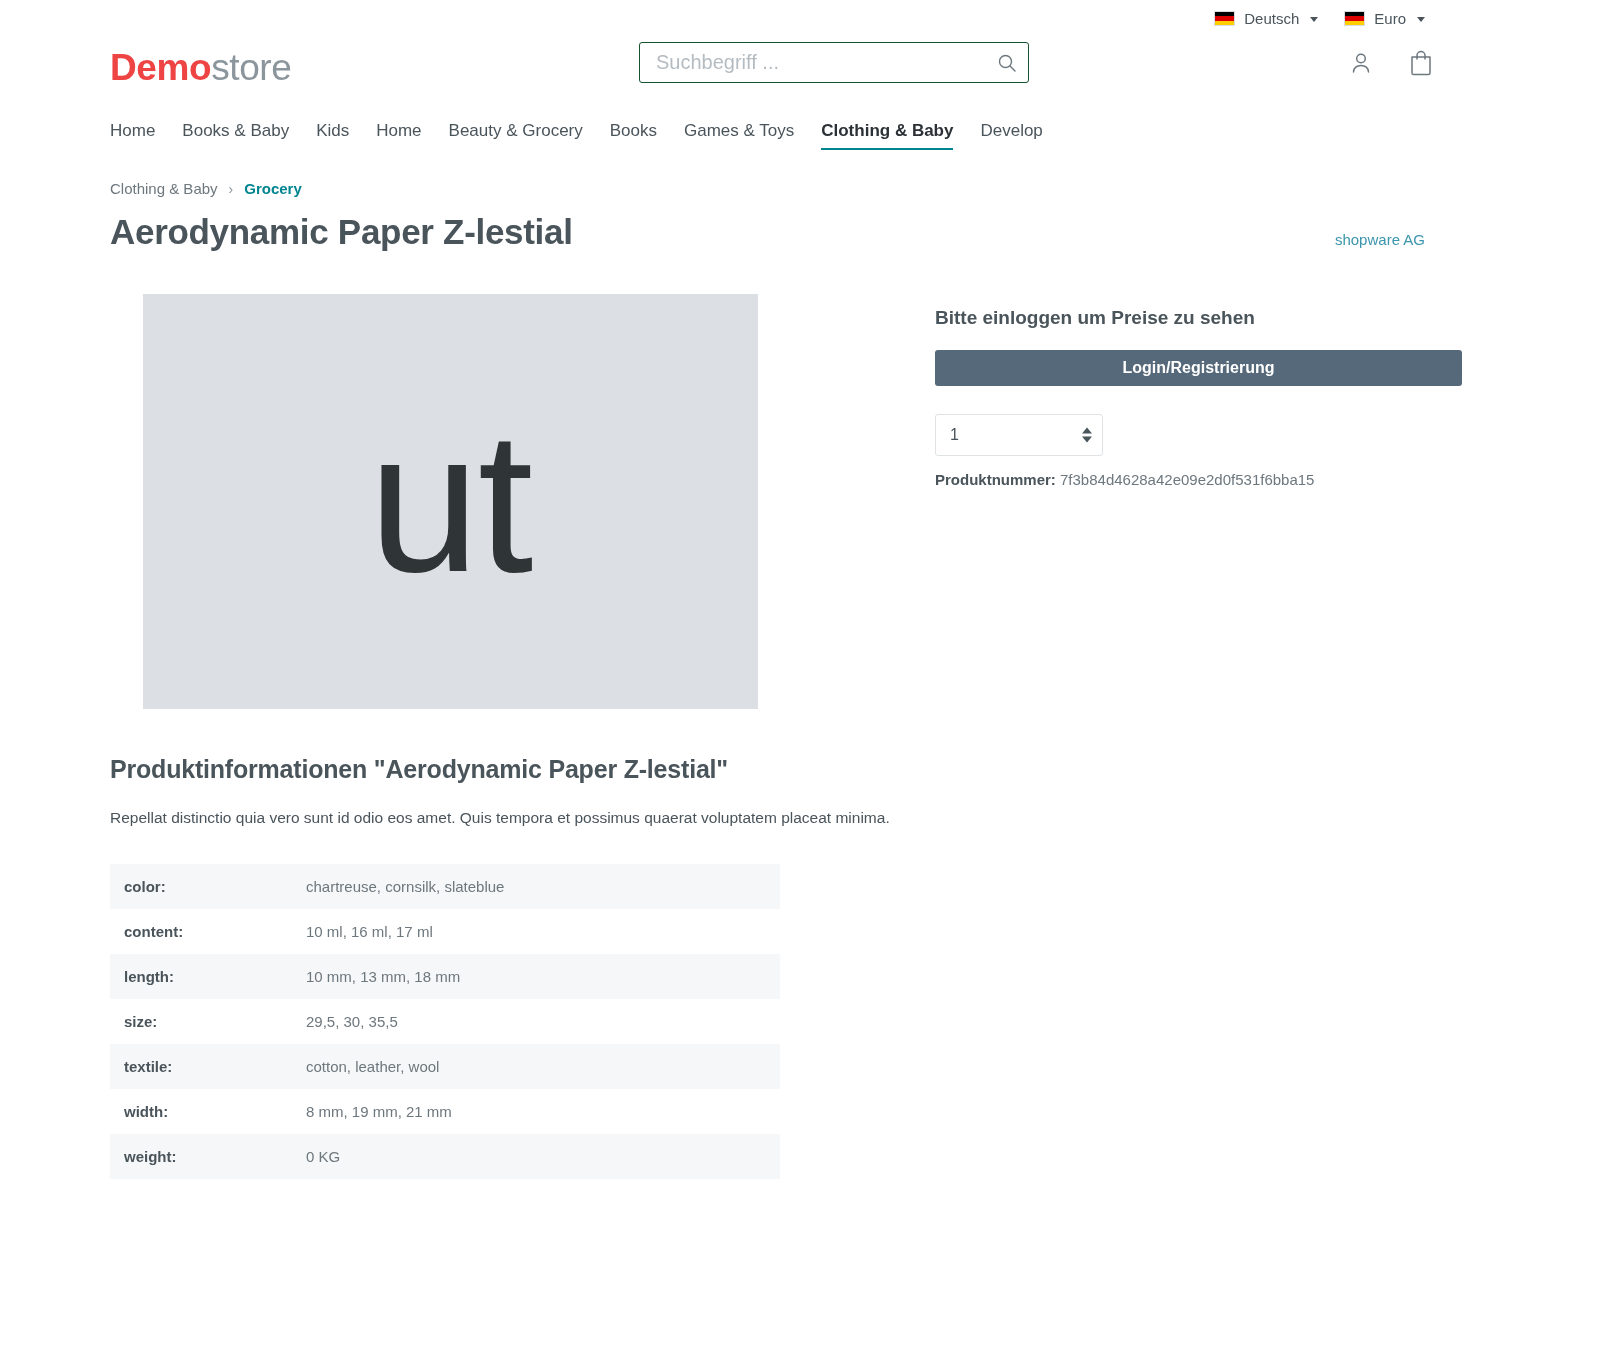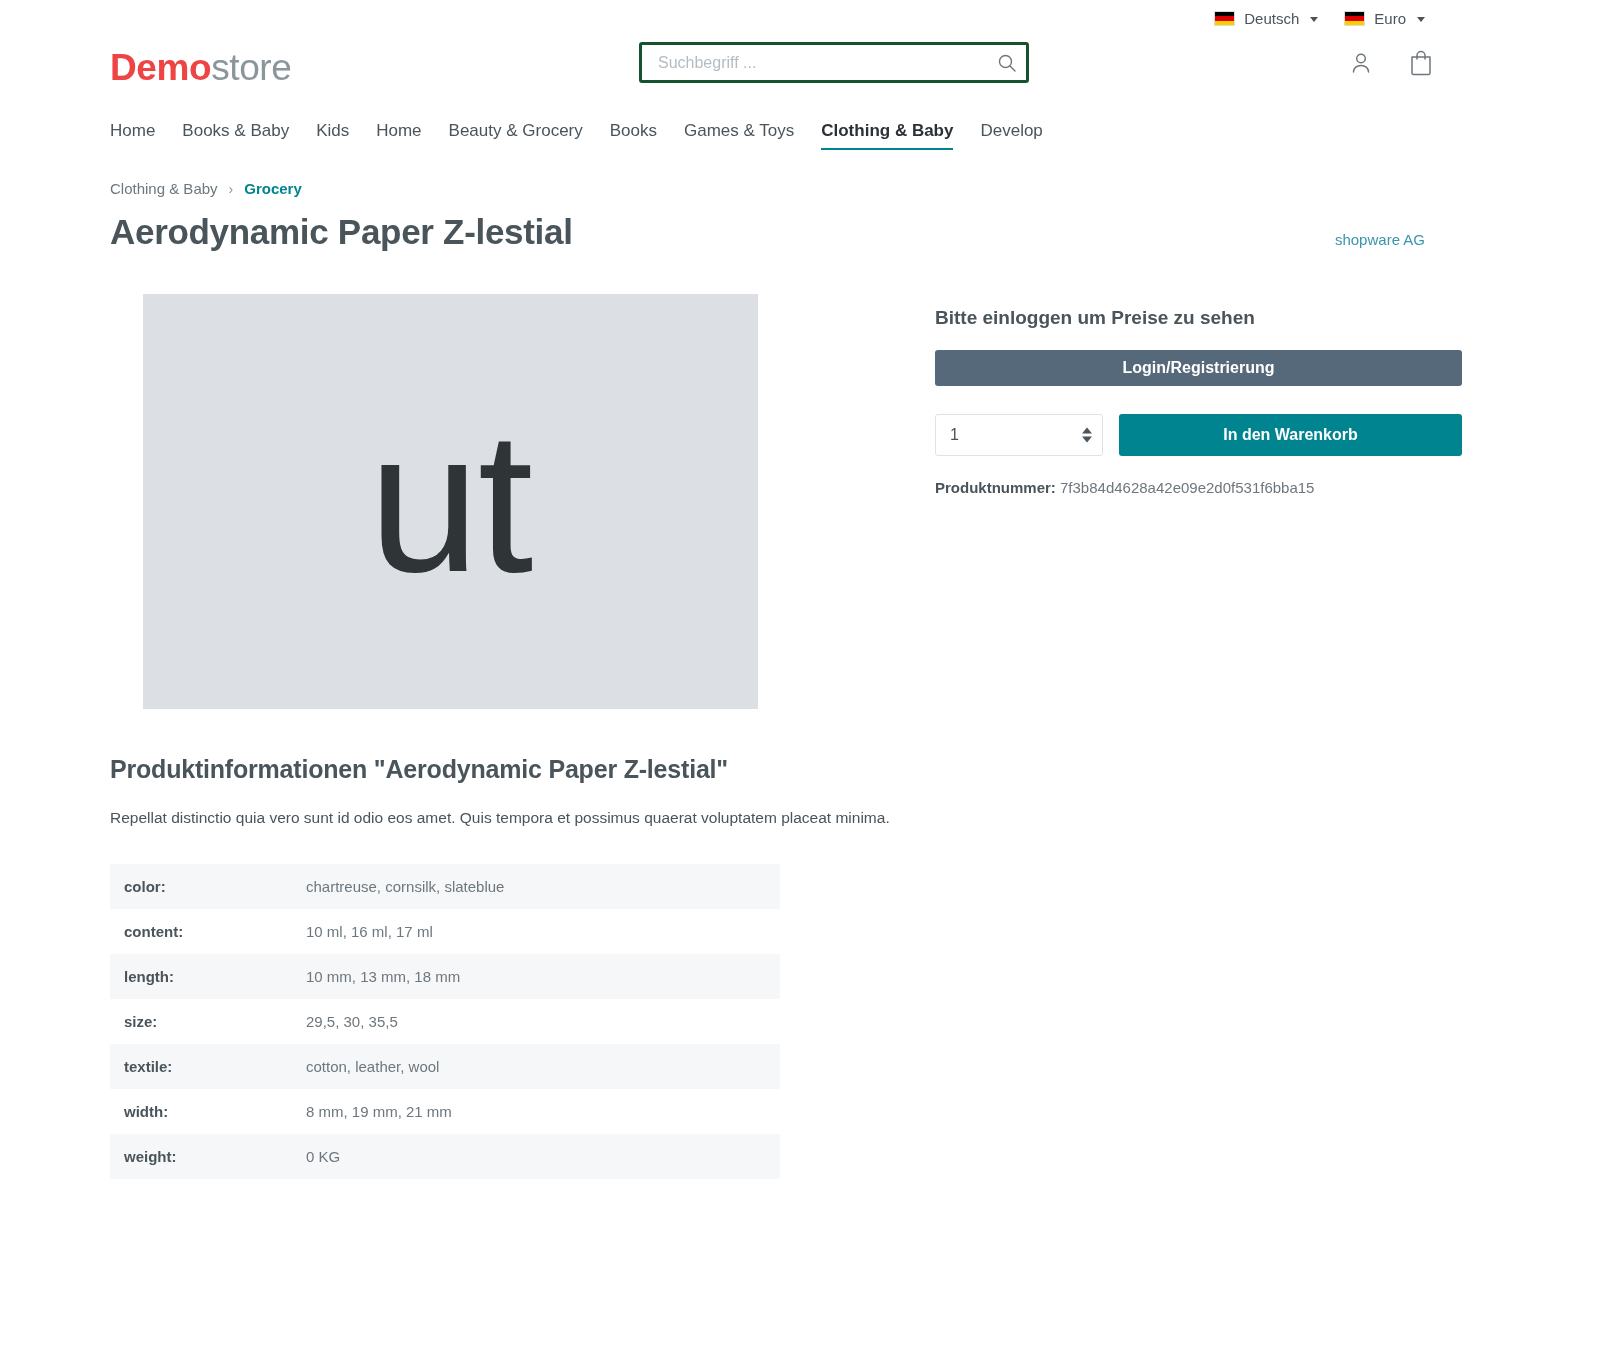--- a/index.html
+++ b/index.html
@@ -67,25 +67,25 @@
   .search-wrap {
     position: absolute;
     left: 639px;
     top: 6px;
     width: 390px;
     height: 41px;
   }
   .search-input {
     width: 100%;
     height: 100%;
-    border: 3px solid #14532d;
+    border: 1px solid #14532d;
     border-radius: 3px;
     background: #fff;
     padding: 0 20px 0 16px;
-    font-size: 16px;
+    font-size: 20px;
     font-family: "Liberation Sans", sans-serif;
     color: #4a545b;
     outline: none;
   }
   .search-input::placeholder { color: #b4bcc2; }
   .search-btn {
     position: absolute;
     right: 1px; top: 1px;
     width: 42px; height: 39px;
     border: none; background: transparent;
@@ -268,21 +268,21 @@
     width:0;height:0;border-left:5px solid transparent;border-right:5px solid transparent;
     border-top:6px solid #4a545b;
   }
   .btn-cart {
     flex: 1;
     background: #008490;
     height: 42px;
     line-height: 42px;
   }
   .prodnum {
-    margin-top: 23px;
+    margin-top: 15px;
     font-size: 15px;
     color: #6d777e;
   }
   .prodnum b { color: #4a545b; font-weight: 700; }
 
   
   .tabs {
     margin-top: 112px;
     padding-left: 110px;
     display: flex;
@@ -411,21 +411,20 @@
       <button class="btn btn-login">Login/Registrierung</button>
 
       <div class="buy-row">
         <div class="qty-wrap">
           <input class="qty-input" type="text" value="1" style="">
           <span class="qty-stepper">
             <span class="arw-up"></span>
             <span class="arw-dn"></span>
           </span>
         </div>
-        <button class="btn btn-cart">In den Warenkorb</button>
       </div>
 
       <div class="prodnum">
         <b>Produktnummer:</b>
         <span>7f3b84d4628a42e09e2d0f531f6bba15</span>
       </div>
     </div>
   </div>
 
 

